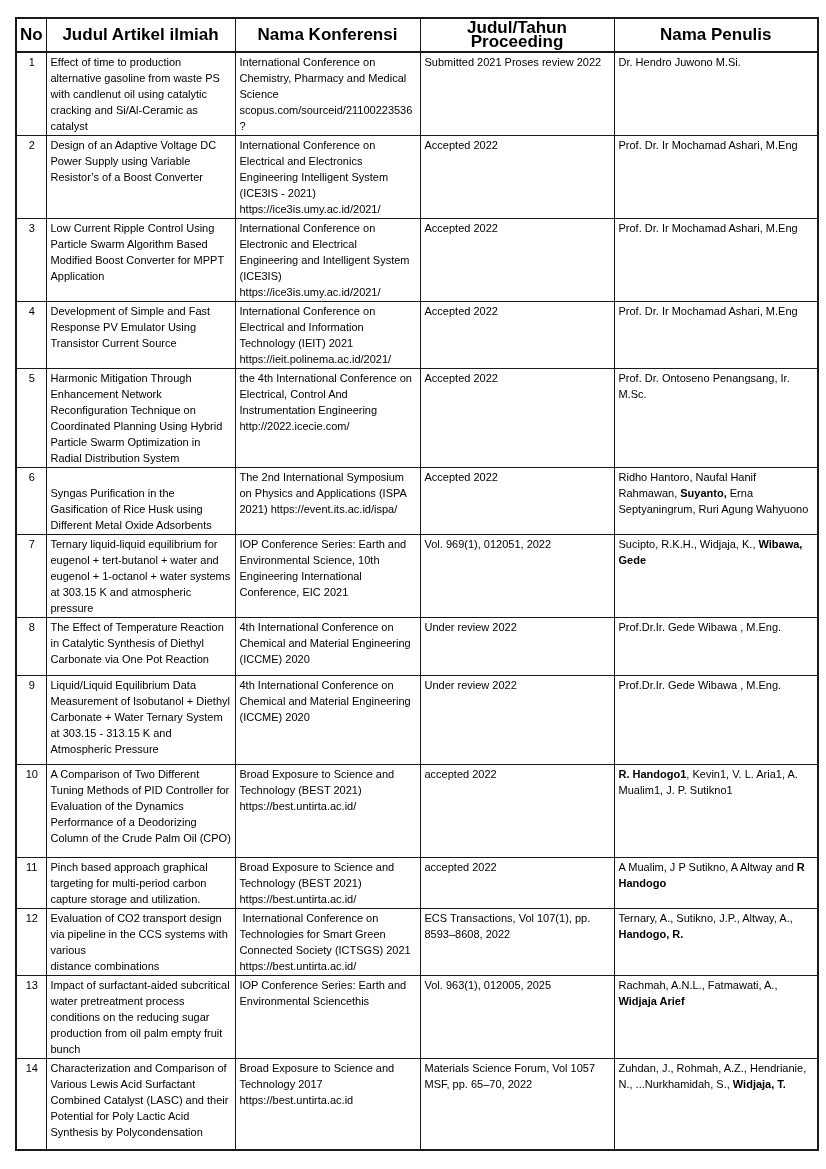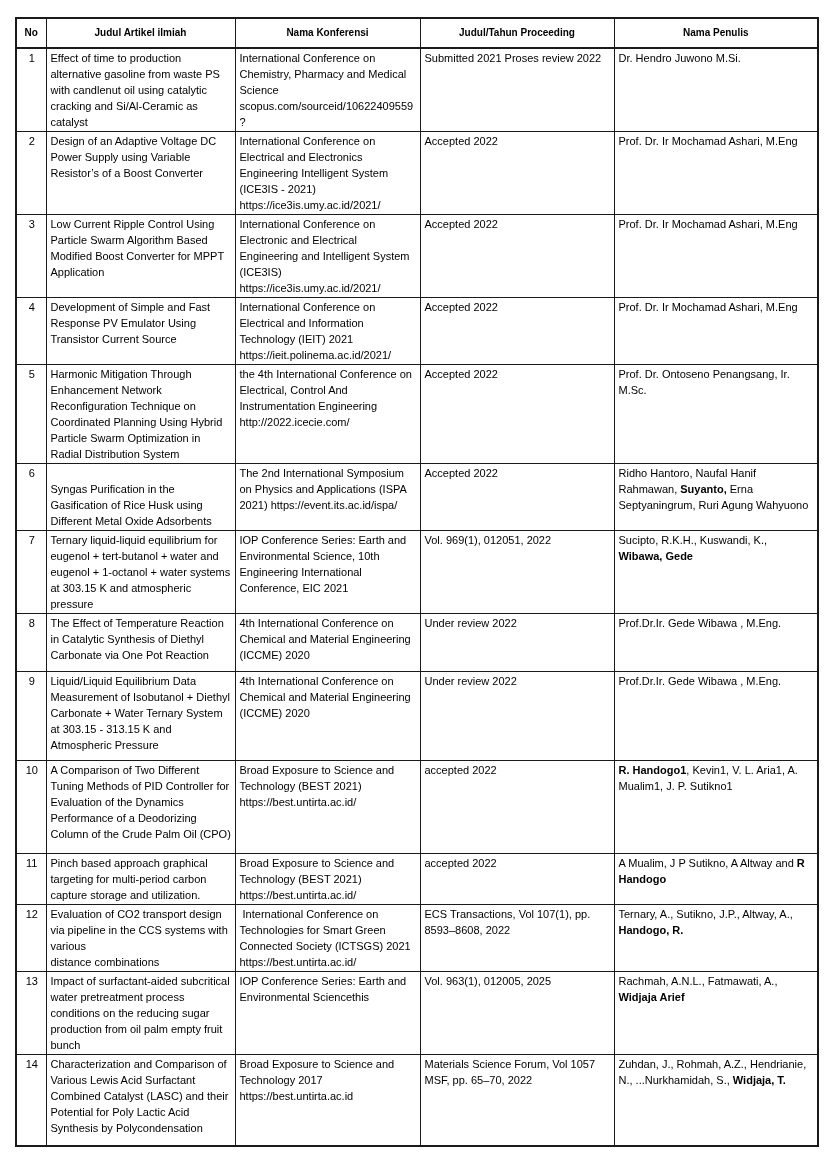--- a/index.html
+++ b/index.html
@@ -13,21 +13,21 @@
   .page{position:absolute;left:15px;top:17px;}
   table.pubs{
     border-collapse:collapse;
     table-layout:fixed;
     width:802px;
     border:2px solid #1a1a1a;
   }
   table.pubs th{
     border:1px solid #1a1a1a;
     border-bottom:2px solid #1a1a1a;
-    font-size:10px;
+    font-size:17px;
     font-weight:bold;
     text-align:center;
     vertical-align:middle;
     padding:2px 3px;
     height:24px;
     line-height:14px;
   }
   table.pubs td{
     border:1px solid #1a1a1a;
     font-size:11px;
@@ -74,21 +74,21 @@
         <th>Judul Artikel ilmiah</th>
         <th>Nama Konferensi</th>
         <th>Judul/Tahun Proceeding</th>
         <th>Nama Penulis</th>
       </tr>
     </thead>
     <tbody>
         <tr>
           <td class="col-no">1</td>
           <td class="col-judul">Effect of time to production alternative gasoline from waste PS with candlenut oil using catalytic cracking and Si/Al-Ceramic as catalyst</td>
-          <td class="col-konferensi">International Conference on Chemistry, Pharmacy and Medical Science scopus.com/sourceid/10622409559?</td>
+          <td class="col-konferensi">International Conference on Chemistry, Pharmacy and Medical Science scopus.com/sourceid/21100223536?</td>
           <td class="col-proceeding">Submitted 2021 Proses review 2022</td>
           <td class="col-penulis"><span>Dr. Hendro Juwono M.Si.</span></td>
         </tr>
         <tr>
           <td class="col-no">2</td>
           <td class="col-judul">Design of an Adaptive Voltage DC Power Supply using Variable Resistor’s of a Boost Converter</td>
           <td class="col-konferensi">International Conference on Electrical and Electronics Engineering Intelligent System (ICE3IS - 2021) https://ice3is.umy.ac.id/2021/</td>
           <td class="col-proceeding">Accepted 2022</td>
           <td class="col-penulis"><span>Prof. Dr. Ir Mochamad Ashari, M.Eng</span></td>
         </tr>
@@ -119,21 +119,21 @@
 Syngas Purification in the Gasification of Rice Husk using Different Metal Oxide Adsorbents</td>
           <td class="col-konferensi">The 2nd International Symposium on Physics and Applications (ISPA 2021) https://event.its.ac.id/ispa/</td>
           <td class="col-proceeding">Accepted 2022</td>
           <td class="col-penulis"><span>Ridho Hantoro, Naufal Hanif Rahmawan, </span><span class="bold">Suyanto,</span><span> Erna Septyaningrum, Ruri Agung Wahyuono</span></td>
         </tr>
         <tr>
           <td class="col-no">7</td>
           <td class="col-judul">Ternary liquid-liquid equilibrium for eugenol + tert-butanol + water and eugenol + 1-octanol + water systems at 303.15 K and atmospheric pressure</td>
           <td class="col-konferensi">IOP Conference Series: Earth and Environmental Science, 10th Engineering International Conference, EIC 2021</td>
           <td class="col-proceeding">Vol. 969(1), 012051, 2022</td>
-          <td class="col-penulis"><span>Sucipto, R.K.H., Kuswandi, K., </span><span class="bold">Wibawa, Gede</span></td>
+          <td class="col-penulis"><span>Sucipto, R.K.H., Widjaja, K., </span><span class="bold">Wibawa, Gede</span></td>
         </tr>
         <tr>
           <td class="col-no">8</td>
           <td class="col-judul">The Effect of Temperature Reaction in Catalytic Synthesis of Diethyl Carbonate via One Pot Reaction</td>
           <td class="col-konferensi">4th International Conference on Chemical and Material Engineering (ICCME) 2020</td>
           <td class="col-proceeding">Under review 2022</td>
           <td class="col-penulis"><span>Prof.Dr.Ir. Gede Wibawa , M.Eng.</span></td>
         </tr>
         <tr>
           <td class="col-no">9</td>

